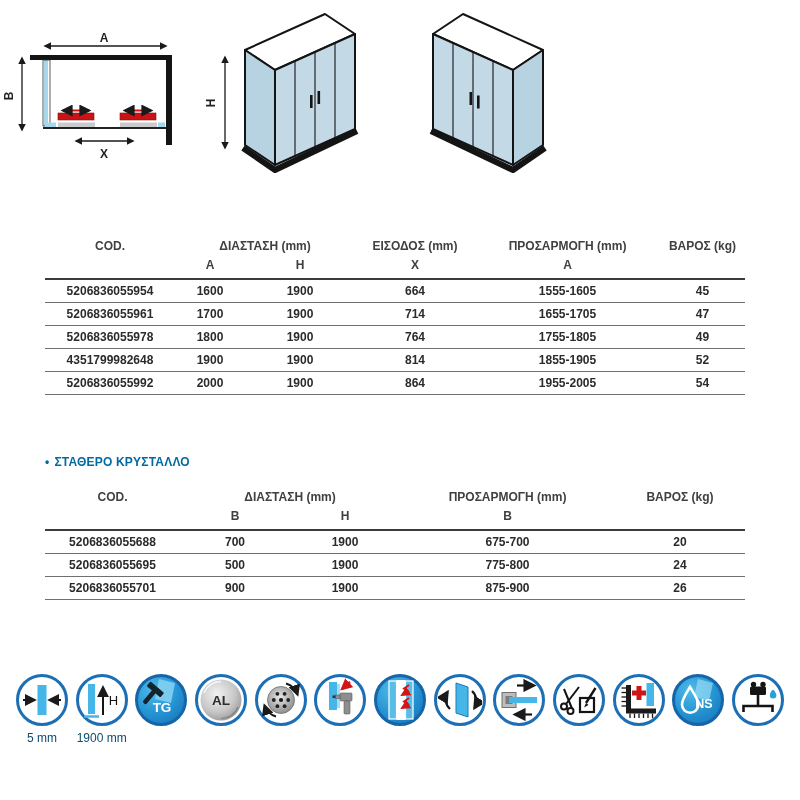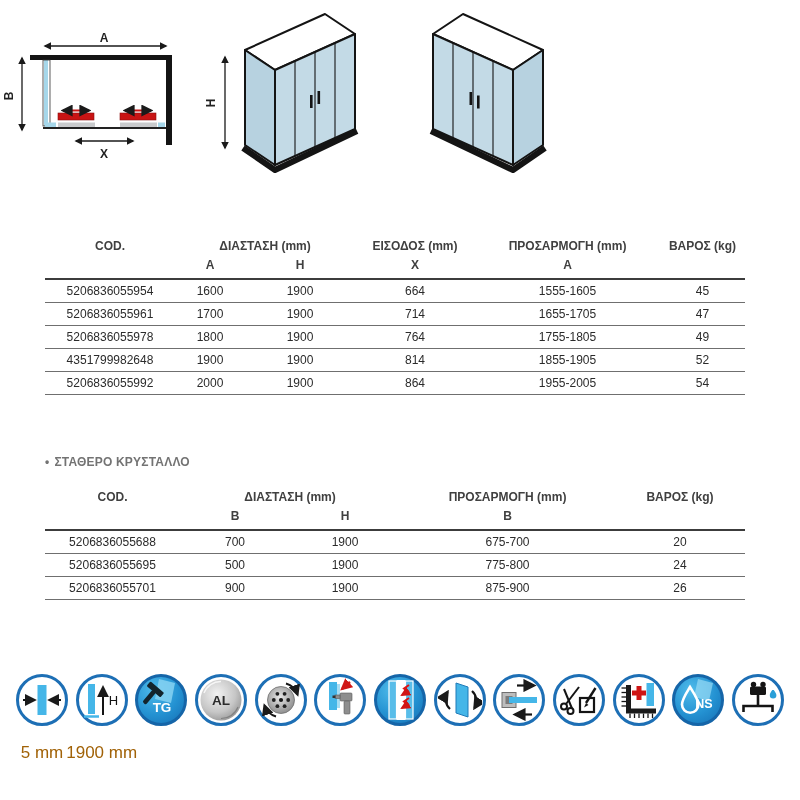--- a/index.html
+++ b/index.html
@@ -10,36 +10,36 @@
   svg.diag { position:absolute; }
   .dim { stroke:#1a1a1a; stroke-width:1.3px; }
   .dlab { font-size:12px; font-weight:600; fill:#222; }
 
   
   .spec-table { position:absolute; left:45px; width:700px; border-collapse:collapse; table-layout:fixed; color:#2b2b2b; }
   .spec-table th { font-weight:600; color:#404040; font-size:12px; padding:0; text-align:center; }
   .spec-table thead tr.group th { height:24px; vertical-align:middle; }
   .spec-table thead tr.sub th { height:20px; vertical-align:top; border-bottom:2px solid #3c3c3c; }
   .spec-table td { font-size:12px; text-align:center; padding:0; height:22px; vertical-align:middle; }
-  .spec-table tbody tr { border-bottom:1px solid #6f6f6f; }
+  .spec-table tbody tr { border-bottom:1px solid #6f6f6f;font-weight:bold; }
   #table-main { top:234px; }
   #table-fixed { top:485px; }
-  .section-label { position:absolute; left:45px; top:455px; font-size:12px; font-weight:600; color:#737373; letter-spacing:0.2px; }
+  .section-label { position:absolute; left:45px; top:455px; font-size:12px; font-weight:600; color:#0369a1; letter-spacing:0.2px; }
   .section-label .bullet { margin-right:5px; }
 
   
   .icons-row { position:absolute; left:16px; top:674px; width:768px; display:flex; justify-content:space-between; }
   .icon-wrap { width:52px; display:flex; flex-direction:column; align-items:center; }
   .icon {
     width:52px; height:52px; box-sizing:border-box; border-radius:50%;
     border:3.5px solid #1d6fb5; background:#fff;
     display:flex; align-items:center; justify-content:center;
   }
   .icon.solid-blue { background:radial-gradient(circle at 35% 28%, #4fbbea 0%, #2492d2 55%, #156fb4 100%); border-color:#1565a8;justify-content:flex-end; }
-  .icon-label { margin-top:17px; font-size:17px; color:#a16207; white-space:nowrap; }
+  .icon-label { margin-top:5px; font-size:12px; color:#0c4a6e; white-space:nowrap; }
 </style>
 </head>
 <body>
 
 <div class="page">
 
   <svg width="0" height="0" style="position:absolute" aria-hidden="true">
     <defs>
       <marker id="ab" viewBox="0 0 10 10" refX="8" refY="5" markerWidth="6" markerHeight="6" orient="auto-start-reverse">
         <path d="M0,0 L10,5 L0,10 Z" fill="#1a1a1a"></path>

